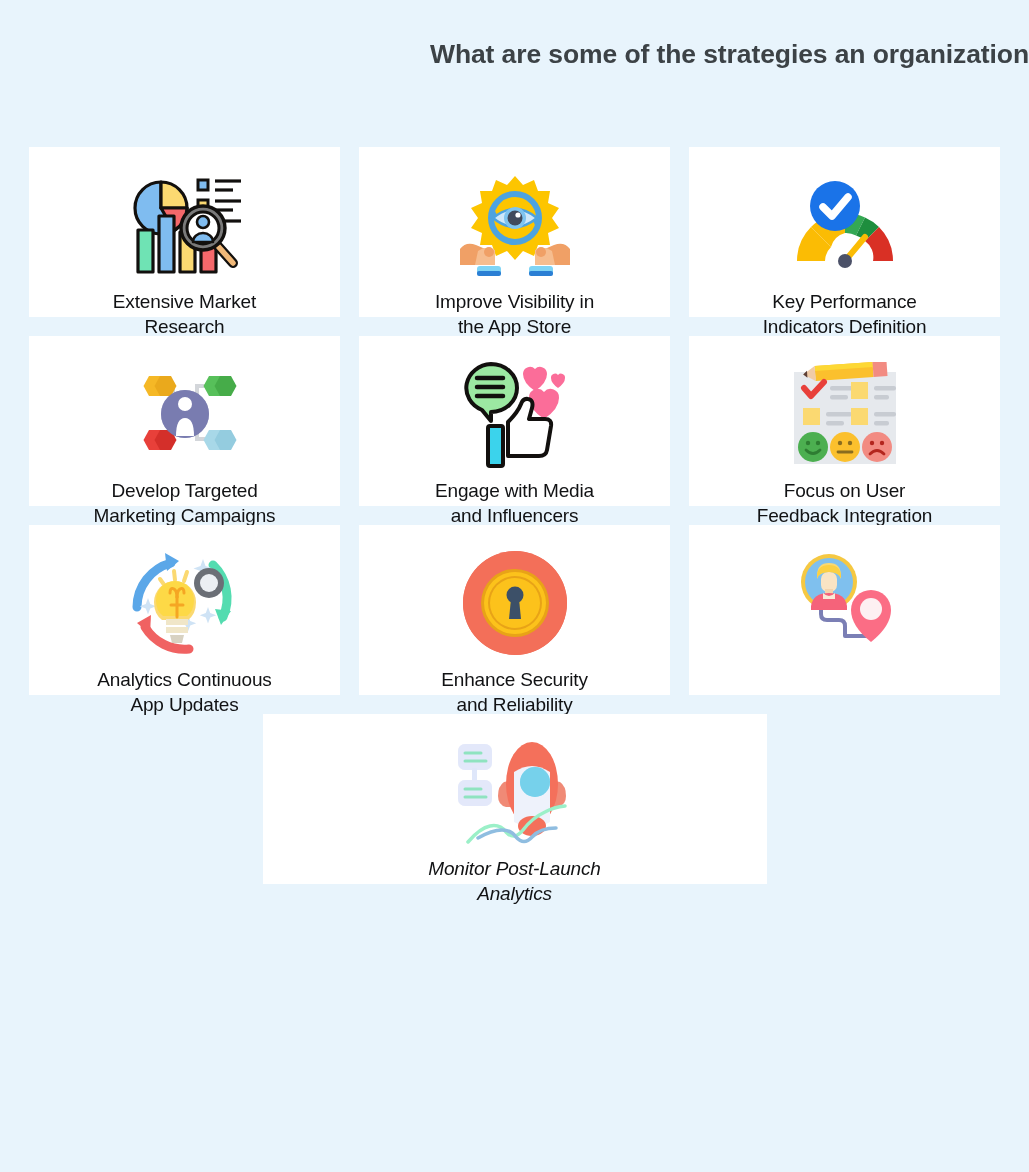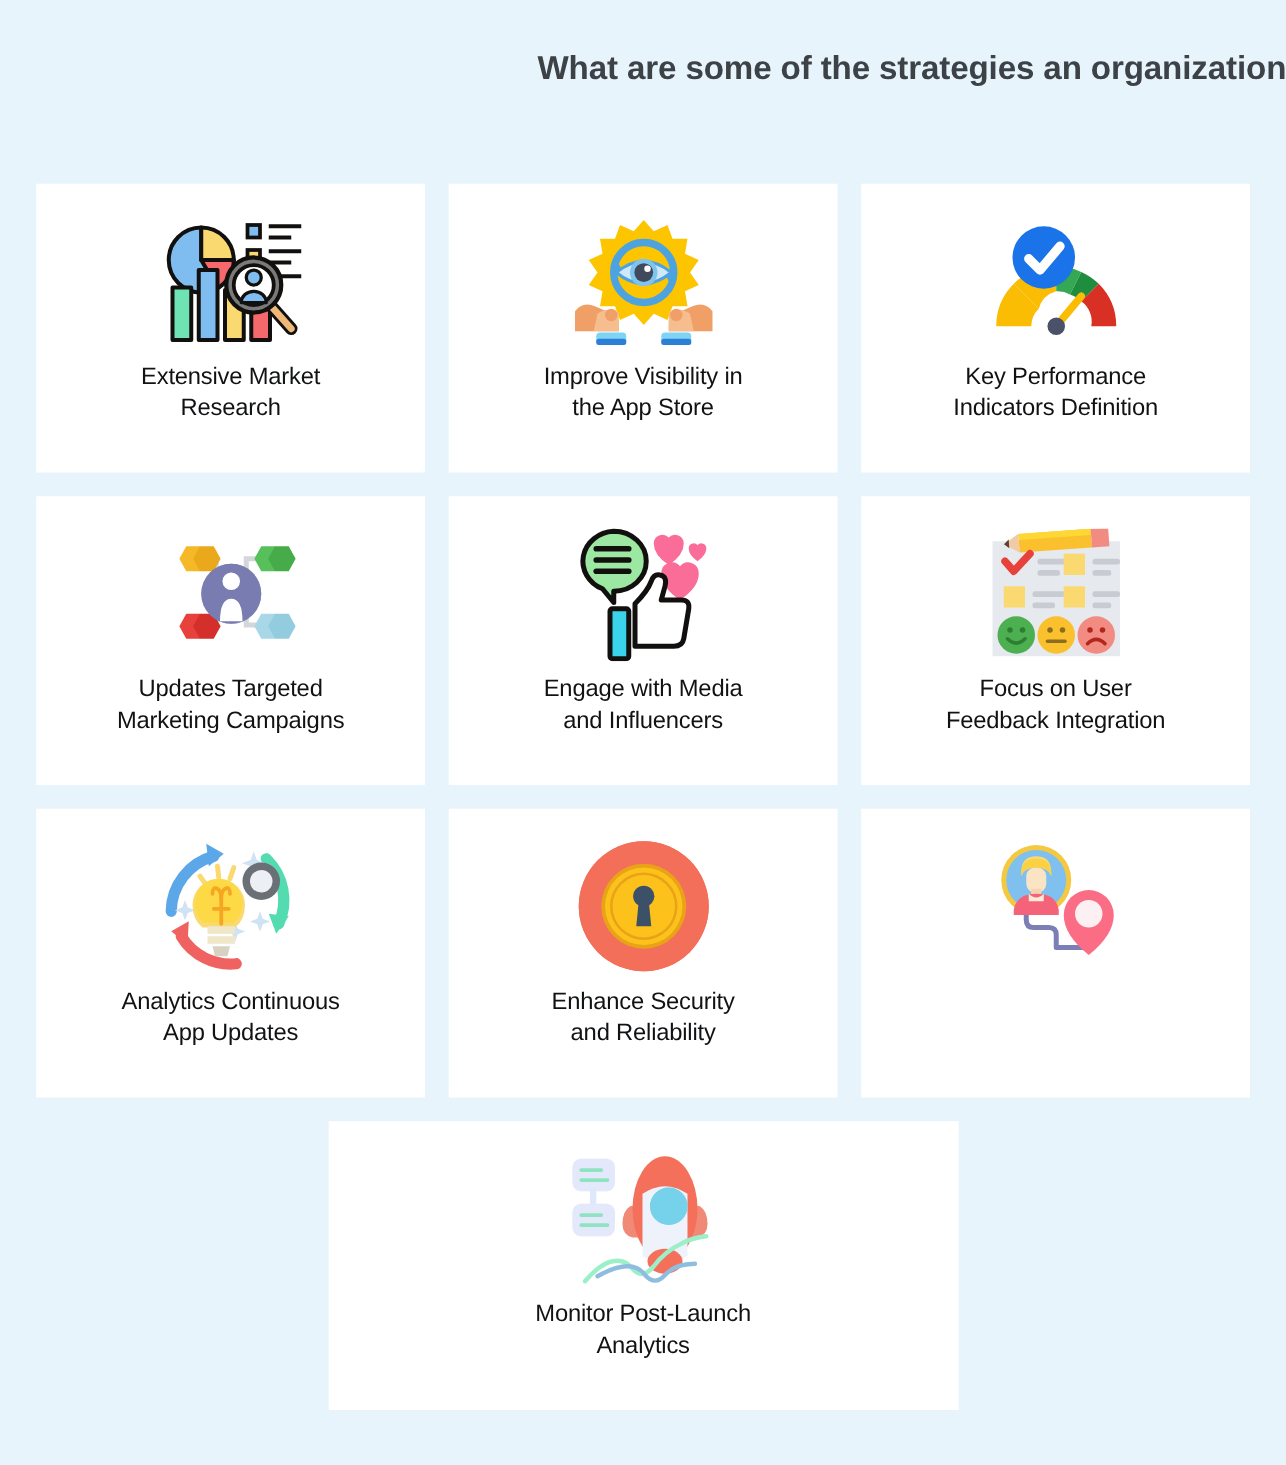--- a/index.html
+++ b/index.html
@@ -44,26 +44,26 @@
     top: 147px;
     left: 29px;
     width: 971px;
   }
 
   .row {
     display: flex;
     gap: 19px;
     margin-bottom: 19px;
   }
-  .row.last { justify-content: center; }
+  .row.last { justify-content: center; font-style: italic; }
 
   .card {
     background: #ffffff;
     width: 311px;
-    height: 231px;
+    height: 170px;
     position: relative;
     display: flex;
     flex-direction: column;
     align-items: center;
     justify-content: flex-start;
     padding-top: 14px;
   }
   .card.wide { width: 504px; }
 
   .icon-box {
@@ -227,21 +227,21 @@
             <path d="M14 8 l11 0 5.5 10 -5.5 10 -11 0 -5.5-10 Z" fill="#a8d8e8" transform="translate(65,58)"></path>
             <path d="M14 8 l11 0 5.5 10 -5.5 10 -11 0 -5.5-10 Z" fill="#94ccdf" transform="translate(76,58)"></path>
 
             <circle cx="55" cy="50" r="24" fill="#6f72a8"></circle>
             <circle cx="55" cy="50" r="24" fill="#8083b5" opacity="0.6"></circle>
             <circle cx="55" cy="40" r="7" fill="#ffffff"></circle>
             <path d="M46 72 q0-18 9-18 q9 0 9 18 Z" fill="#ffffff"></path>
           </svg>
         </div>
         <div class="card-label">
-          <span>Updates Targeted</span>
+          <span>Develop Targeted</span>
           <br>
           <span>Marketing Campaigns</span>
         </div>
       </div>
 
       <div class="card">
         <div class="icon-box">
           <svg width="108" height="108" viewBox="0 0 108 108">
 
             <path d="M28 2 a26 24 0 1 1 0 48 l0 9 -9 -11 a26 24 0 0 1 9 -46 Z" transform="translate(2,2)" fill="#9ce8a2" stroke="#12100e" stroke-width="4" stroke-linejoin="round"></path>

